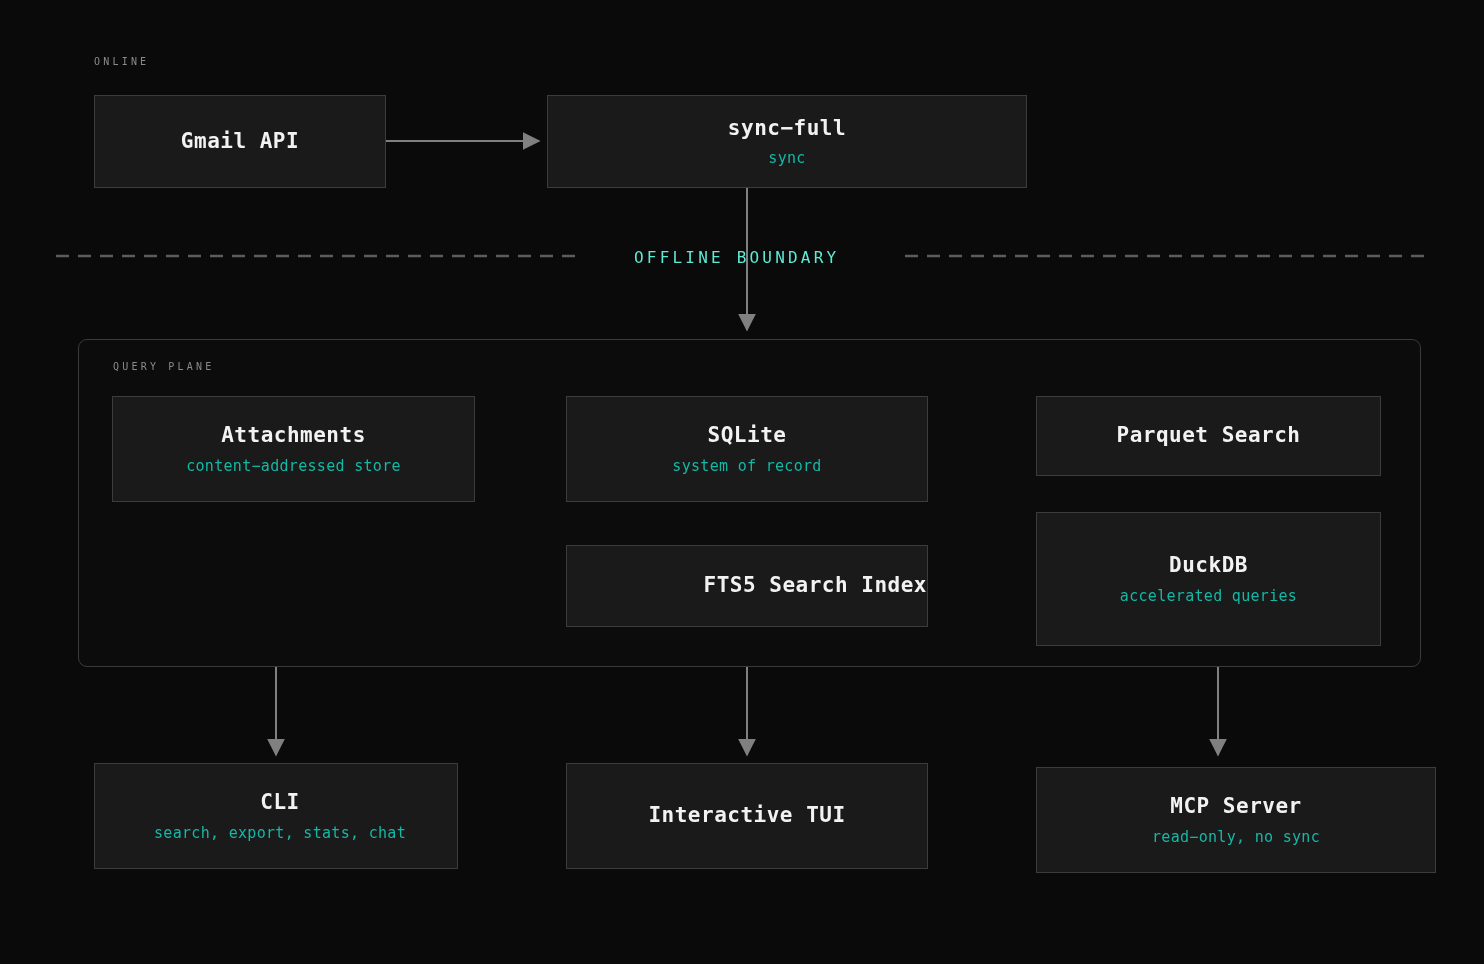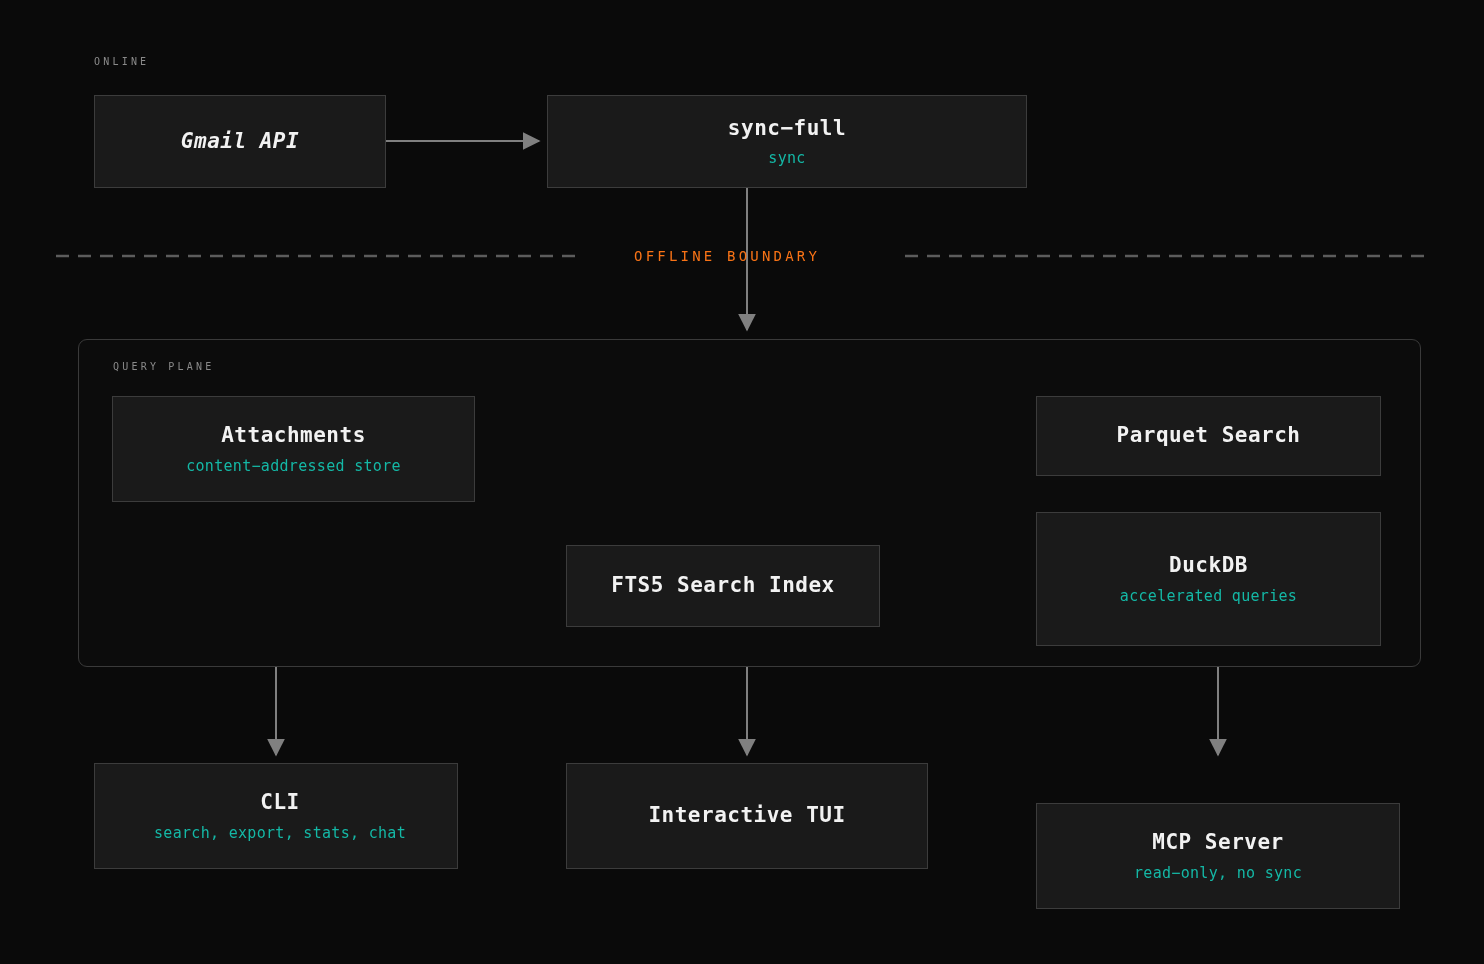--- a/index.html
+++ b/index.html
@@ -71,23 +71,23 @@
     color: #14b8a6;
     margin-top: 8px;
     letter-spacing: 0.3px;
     white-space: nowrap;
   }
   .node.single .title { margin: 0; }
 
   
   .divider-label {
     position: absolute;
-    font-size: 14px;
+    font-size: 16px;
     letter-spacing: 3.2px;
-    color: #f97316;
+    color: #5eead4;
     background: transparent;
     white-space: nowrap;
   }
 </style>
 </head>
 <body>
 
 <div id="canvas">
 
   <svg id="edges" viewBox="0 0 1484 964" width="1484" height="964">
@@ -118,61 +118,65 @@
 
     <line x1="1208" y1="476" x2="1208" y2="505" stroke="#808080" stroke-width="2" marker-end="url(#ah-d)"></line>
 
     <line x1="276" y1="665" x2="276" y2="755" stroke="#808080" stroke-width="2" marker-end="url(#ah-d)"></line>
     <line x1="747" y1="665" x2="747" y2="755" stroke="#808080" stroke-width="2" marker-end="url(#ah-d)"></line>
     <line x1="1218" y1="665" x2="1218" y2="755" stroke="#808080" stroke-width="2" marker-end="url(#ah-d)"></line>
   </svg>
 
   <div class="section-label" style="left:94px; top:56px;">ONLINE</div>
 
-  <div class="node single" style="left:94px; top:95px; width:292px; height:93px;font-style:italic;">
+  <div class="node single" style="left:94px; top:95px; width:292px; height:93px;">
     <div class="title">Gmail API</div>
   </div>
 
   <div class="node" style="left:547px; top:95px; width:480px; height:93px;">
     <div class="title">sync−full</div>
     <div class="subtitle">sync</div>
   </div>
 
   <div class="divider-label" style="left:634px; top:248px;">OFFLINE BOUNDARY</div>
 
   <div class="group-box" style="left:78px; top:339px; width:1341px; height:326px;"></div>
 
   <div class="section-label" style="left:113px; top:361px;">QUERY PLANE</div>
 
   <div class="node" style="left:112px; top:396px; width:363px; height:106px;">
     <div class="title">Attachments</div>
     <div class="subtitle">content−addressed store</div>
   </div>
 
+  <div class="node" style="left:566px; top:396px; width:362px; height:106px;">
+    <div class="title">SQLite</div>
+    <div class="subtitle">system of record</div>
+  </div>
 
   <div class="node single" style="left:1036px; top:396px; width:345px; height:80px;">
     <div class="title">Parquet Search</div>
   </div>
 
-  <div class="node single" style="left:566px; top:545px; width:314px; height:82px;">
+  <div class="node single" style="left:566px; top:545px; width:362px; height:82px;align-items:flex-end;">
     <div class="title">FTS5 Search Index</div>
   </div>
 
   <div class="node" style="left:1036px; top:512px; width:345px; height:134px;">
     <div class="title">DuckDB</div>
     <div class="subtitle">accelerated queries</div>
   </div>
 
   <div class="node" style="left:94px; top:763px; width:364px; height:106px;padding-left:8px;">
     <div class="title">CLI</div>
     <div class="subtitle">search, export, stats, chat</div>
   </div>
 
   <div class="node single" style="left:566px; top:763px; width:362px; height:106px;">
     <div class="title">Interactive TUI</div>
   </div>
 
-  <div class="node" style="left:1036px; top:803px; width:364px; height:106px;text-align:right;">
+  <div class="node" style="left:1036px; top:767px; width:400px; height:106px;text-align:right;">
     <div class="title">MCP Server</div>
     <div class="subtitle">read−only, no sync</div>
   </div>
 
 </div>
 
 </body></html>

